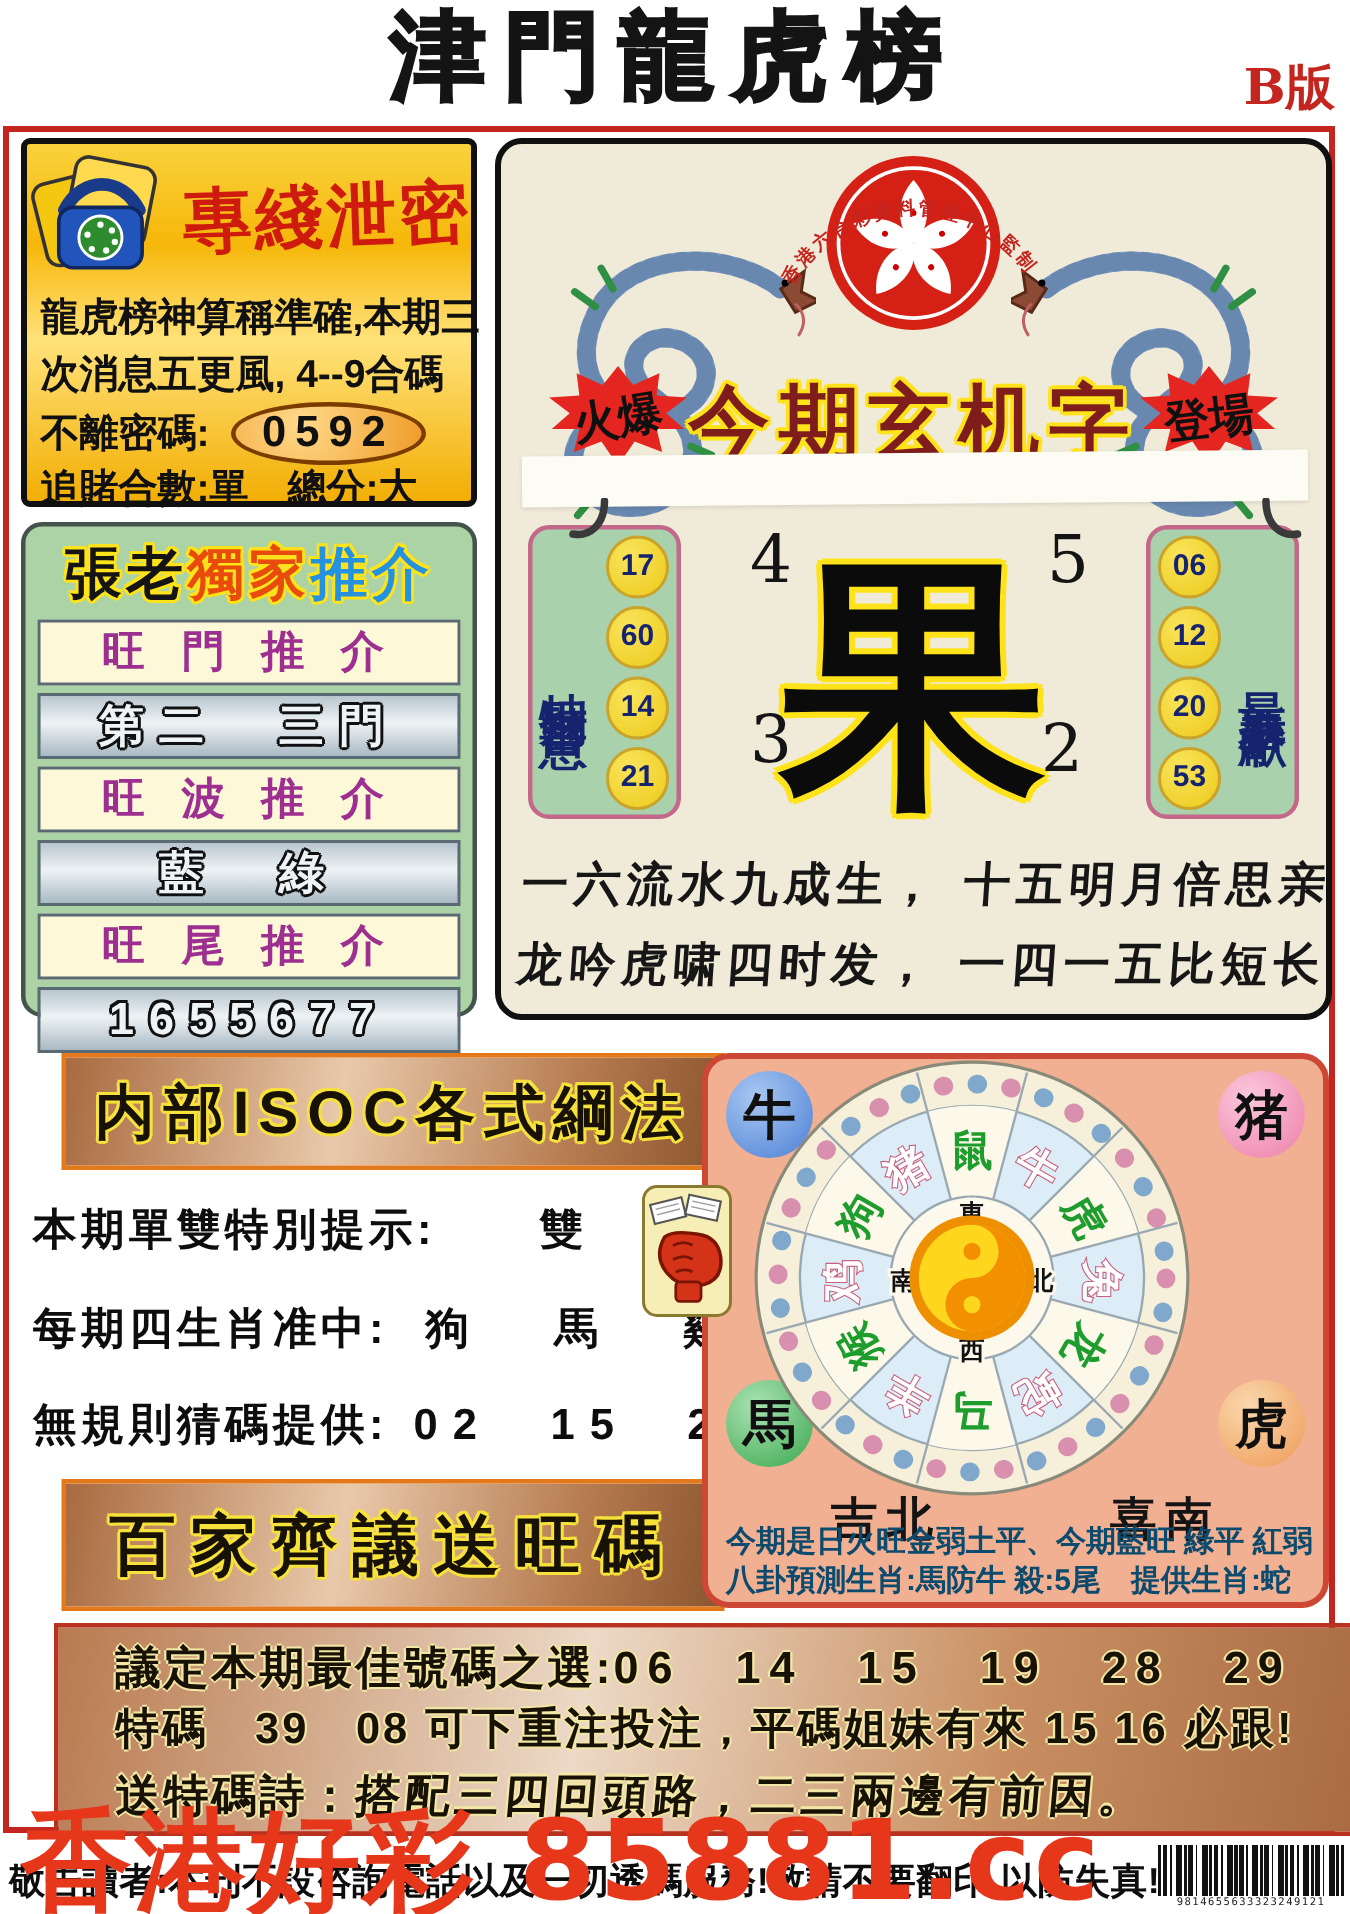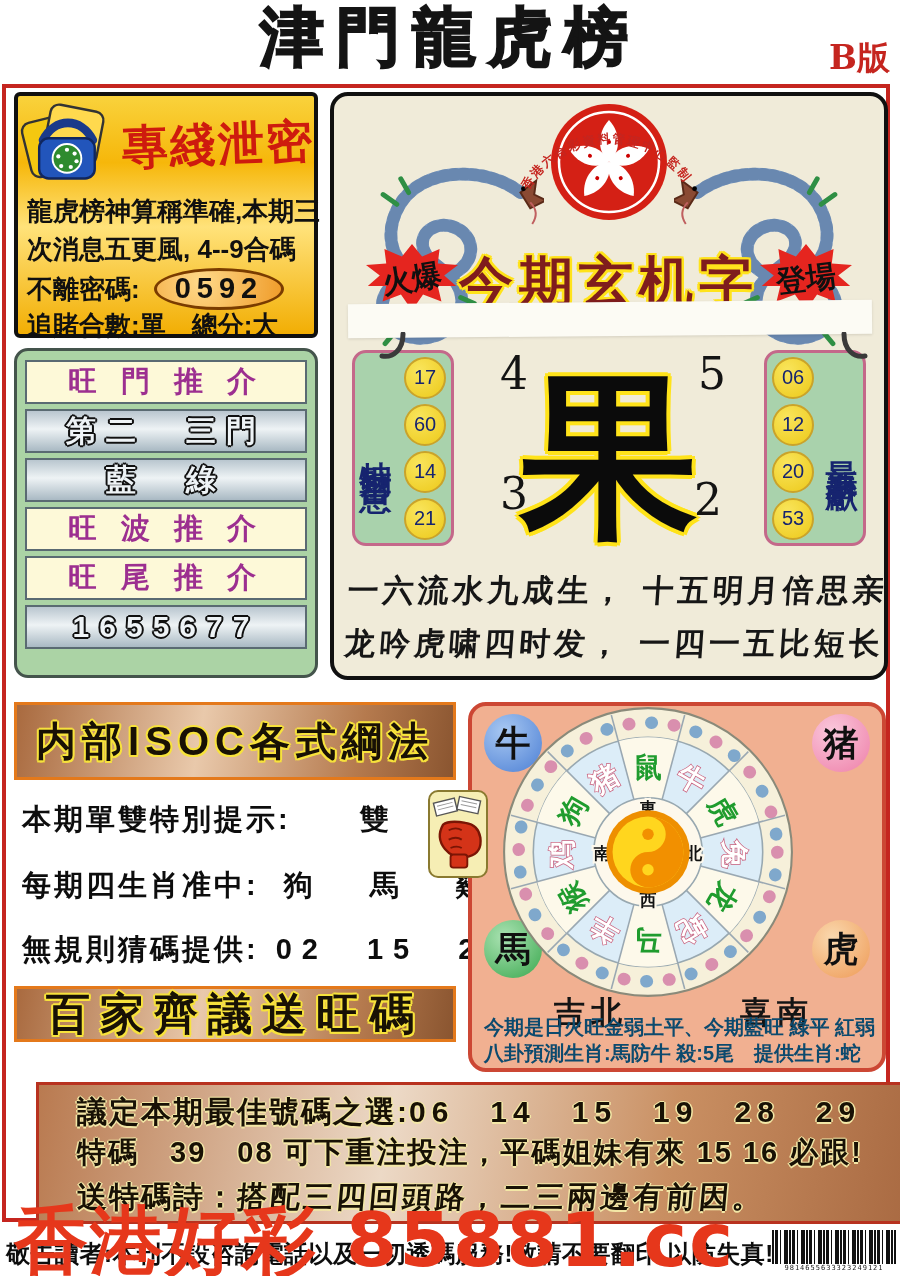--- a/index.html
+++ b/index.html
@@ -63,35 +63,35 @@
   .white-strip{position:absolute;left:14px;top:206px;width:524px;height:34px;background:#fcfbf4;
     transform:rotate(-0.5deg);box-shadow:0 1px 3px rgba(0,0,0,.12);z-index:5;}
   .numbox{position:absolute;top:254px;width:102px;height:196px;box-sizing:border-box;
     background:#a9d2ac;border:3px solid #c4688a;border-radius:14px;display:flex;
     align-items:center;justify-content:space-between;padding:3px 5px;z-index:3;}
   .numbox .vlabel{writing-mode:vertical-rl;text-orientation:upright;font-size:32px;
     font-weight:900;color:#16246f;letter-spacing:6px;line-height:1;}
   .circ-col{display:flex;flex-direction:column;gap:5px;}
   .num-circ{width:42px;height:42px;border-radius:50%;border:2px solid #caa32a;box-sizing:border-box;
     background:radial-gradient(circle at 35% 30%,#f9e55c,#edc91a);display:flex;align-items:center;
-    justify-content:center;font-size:20px;font-weight:400;color:#16246f;text-align:center;}
+    justify-content:center;font-size:20px;font-weight:700;color:#16246f;text-align:center;}
   .big-char{position:absolute;left:130px;right:130px;top:248px;height:230px;display:flex;
     align-items:center;justify-content:center;font-family:"DejaVu Sans",sans-serif;
     font-weight:900;font-size:178px;color:#0b0b0b;z-index:2;
     text-shadow:4px 0 0 #ffe31a,-4px 0 0 #ffe31a,0 4px 0 #ffe31a,0 -4px 0 #ffe31a,
       3px 3px 0 #ffe31a,-3px -3px 0 #ffe31a,3px -3px 0 #ffe31a,-3px 3px 0 #ffe31a;}
   .corner-num{position:absolute;font-family:"DejaVu Serif",serif;font-size:44px;color:#141414;z-index:3;}
   .verse{position:absolute;left:12px;right:12px;top:468px;text-align:center;
     font-family:"DejaVu Serif",serif;font-weight:bold;font-size:31px;color:#161616;
     letter-spacing:4px;line-height:53px;transform:skewX(-4deg);white-space:nowrap;}
 
   
   .bronze{box-sizing:border-box;border:3px solid #e4791b;
     background:linear-gradient(100deg,#a96a3f 0%,#e9c9ab 42%,#b57a4e 78%,#8a5530 100%);
-    display:flex;align-items:center;justify-content:center;}
+    display:flex;align-items:center;justify-content:center;margin-left:27px;}
   .bronze-text{font-weight:900;color:#181105;letter-spacing:6px;white-space:nowrap;
     text-shadow:2px 0 0 #f7e23c,-2px 0 0 #f7e23c,0 2px 0 #f7e23c,0 -2px 0 #f7e23c,
       1.5px 1.5px 0 #f7e23c,-1.5px -1.5px 0 #f7e23c,1.5px -1.5px 0 #f7e23c,-1.5px 1.5px 0 #f7e23c;}
   .isoc-row{position:absolute;left:22px;font-size:29px;font-weight:900;color:#0d0d0d;
     letter-spacing:3px;white-space:nowrap;}
   .fist-box{position:absolute;left:428px;top:790px;width:60px;height:88px;box-sizing:border-box;
     background:#f6eeb4;border:2px solid #8a7a30;border-radius:10px;z-index:6;}
 
   
   .zbox{position:absolute;left:468px;top:702px;width:418px;height:370px;box-sizing:border-box;
@@ -157,24 +157,27 @@
     <div class="hotline-title">專綫泄密</div>
     <div class="hl-line" style="top:98px">龍虎榜神算稱準確,本期三</div>
     <div class="hl-line" style="top:136px">次消息五更風, 4--9合碼</div>
     <div class="hl-line" style="top:172px">
       <span>不離密碼:</span><span class="code-oval">0592</span>
     </div>
     <div class="hl-line" style="top:212px">追賭合數:單　總分:大</div>
   </div>
 
   <div class="zhang">
+    <div class="zhang-title">
+      <span class="t-black o-yel">張老</span><span class="t-red o-yel">獨家</span><span class="t-blue o-yel">推介</span>
+    </div>
     <div class="z-row z-cream">旺 門 推 介</div>
     <div class="z-row z-steel">第二　三門</div>
+    <div class="z-row z-cream">旺 波 推 介</div>
     <div class="z-row z-steel">藍　綠</div>
-    <div class="z-row z-cream">旺 波 推 介</div>
     <div class="z-row z-cream">旺 尾 推 介</div>
     <div class="z-row z-steel">1655677</div>
   </div>
 
   <div class="mystery">
 
     <svg class="abs" style="left:4px;top:58px" width="206" height="238" viewBox="0 0 210 240">
       <path d="M186,38 C150,10 84,12 62,52 C40,92 66,128 104,124 C138,120 146,86 120,74 C100,65 80,80 88,98 C96,116 124,120 126,146 C128,176 94,196 64,182 C44,172 40,150 52,136" stroke="#7e9cc4" stroke-width="13" fill="none" stroke-linecap="round"></path>
       <path d="M186,38 C150,10 84,12 62,52 C40,92 66,128 104,124 C138,120 146,86 120,74 C100,65 80,80 88,98 C96,116 124,120 126,146 C128,176 94,196 64,182 C44,172 40,150 52,136" stroke="#54749c" stroke-width="13" fill="none" stroke-dasharray="3 7" opacity="0.5" stroke-linecap="round"></path>
       <path d="M60,50 l-14,-10 M72,38 l-8,-14 M100,122 l-6,16 M125,145 l14,6 M58,180 l-10,12" stroke="#2f8f44" stroke-width="5" stroke-linecap="round"></path>
@@ -300,21 +303,21 @@
         </g>
       <g transform="rotate(12 41 13)">
           <rect x="30" y="6" width="23" height="14" fill="#fff" stroke="#555" stroke-width="1.5"></rect>
           <path d="M33,10 h17 M33,14 h17" stroke="#999" stroke-width="1"></path>
         </g>
       <path d="M14,34 q-8,14 2,26 q10,12 26,8 q14,-4 12,-20 q-2,-14 -16,-16 q-18,-3 -24,2 z" fill="#d43318" stroke="#7a1505" stroke-width="2.5"></path>
       <path d="M20,40 q8,-4 14,0 M20,50 q8,-4 14,0 M22,59 q7,-3 12,0" stroke="#7a1505" stroke-width="2" fill="none"></path>
       <rect x="22" y="66" width="18" height="14" rx="3" fill="#d43318" stroke="#7a1505" stroke-width="2"></rect>
     </svg>
   </div>
-  <div class="bronze" style="position:absolute;left:14px;top:986px;width:442px;height:56px">
+  <div class="bronze" style="position:absolute;left:14px;top:986px;width:442px;height:88px">
     <span class="bronze-text" style="font-size:44px;letter-spacing:10px">百家齊議送旺碼</span>
   </div>
 
   <div class="zbox">
     <div class="z-corner" style="left:12px;top:8px;background:radial-gradient(circle at 35% 30%,#a8c8f2,#4c7fd4)">牛</div>
     <div class="z-corner" style="right:12px;top:8px;background:radial-gradient(circle at 35% 30%,#fac8dc,#ee7fa8)">猪</div>
     <div class="z-corner" style="left:12px;top:214px;background:radial-gradient(circle at 35% 30%,#aae2b2,#3aa84e)">馬</div>
     <div class="z-corner" style="right:12px;top:214px;background:radial-gradient(circle at 35% 30%,#fad8ae,#ee9a56)">虎</div>
 
     <svg class="abs" style="left:30px;top:0" width="292" height="292" viewBox="0 0 280 280">

